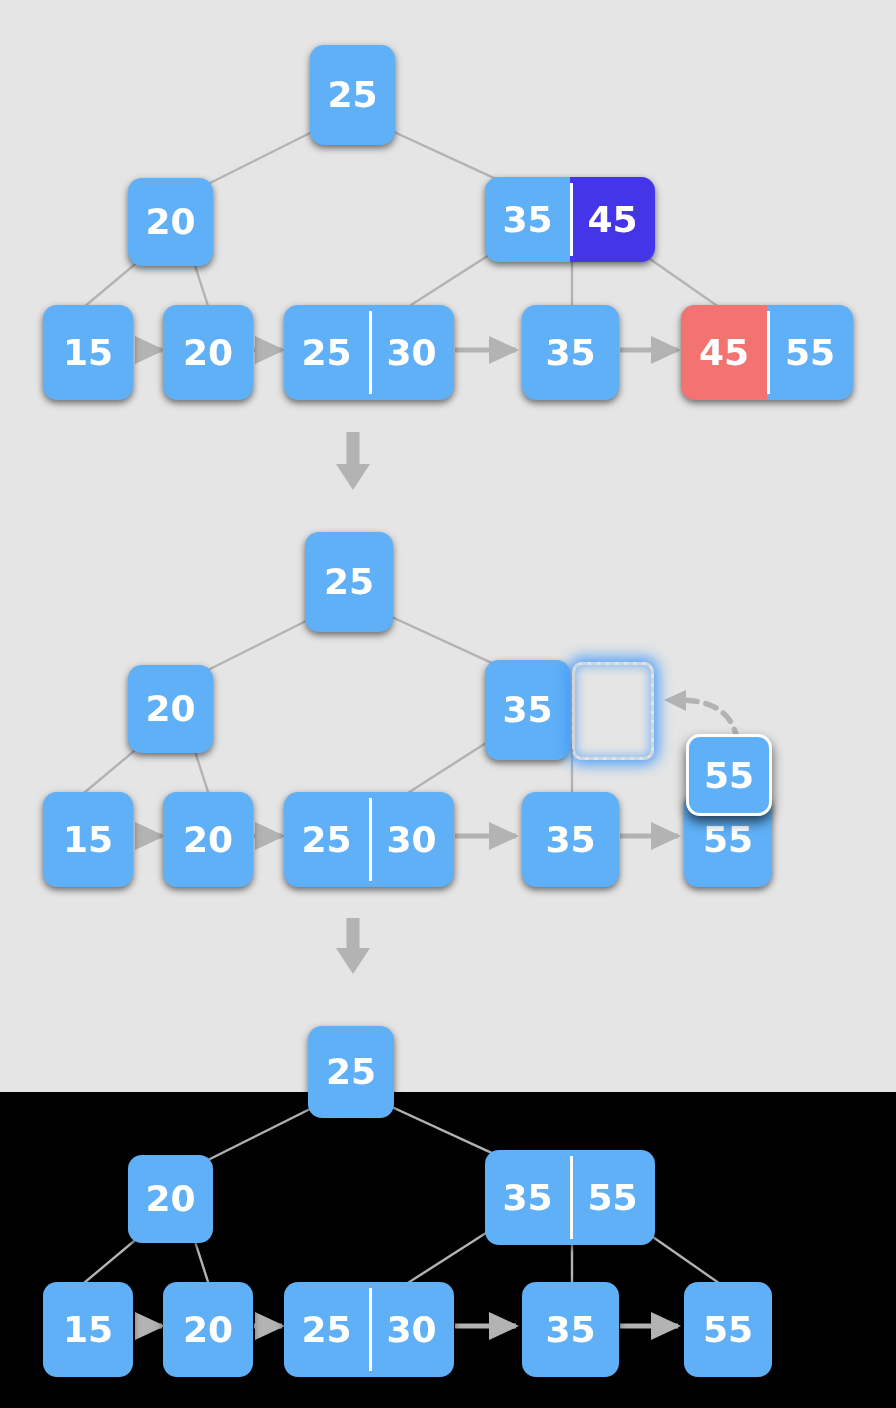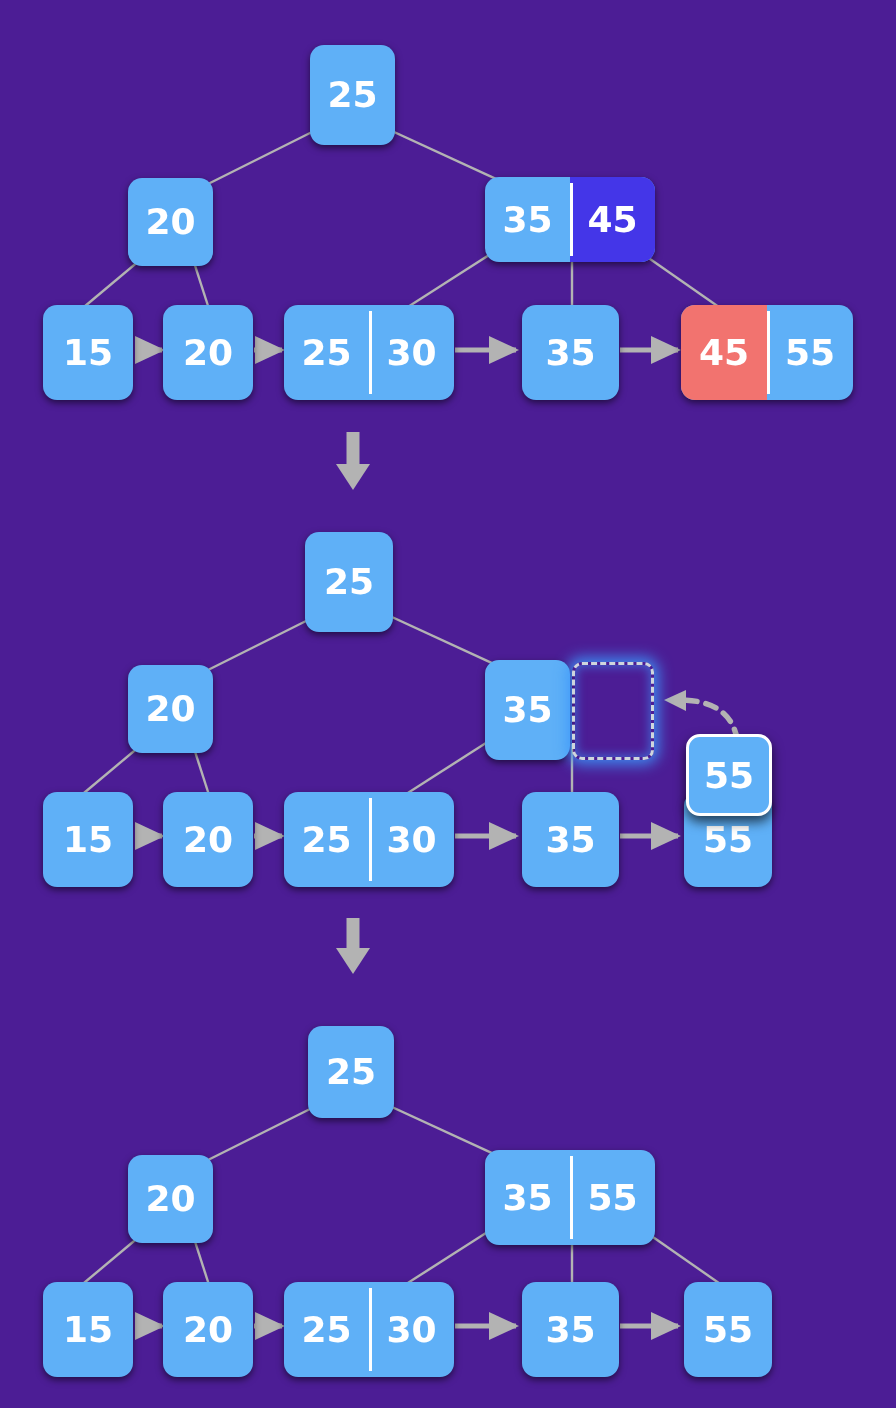--- a/index.html
+++ b/index.html
@@ -1,18 +1,18 @@
 <!DOCTYPE html>
 <html><head>
 <meta charset="utf-8">
 <style>
   html,body{margin:0;padding:0;background:#000;}
   body{width:896px;height:1408px;overflow:hidden;
        font-family:"DejaVu Sans","Liberation Sans",sans-serif;}
-  #stage{position:relative;width:896px;height:1408px;background:#4c1d95;}
+  #stage{position:relative;width:896px;height:1092px;background:#e5e5e5;}
 
   .panel{position:absolute;left:0;width:896px;}
   .svg-layer{position:absolute;left:0;top:0;width:896px;height:1408px;pointer-events:none;}
 
   
   .node{
     position:absolute;
     display:flex;
     border-radius:14px;
     background:#5fb0f7;

